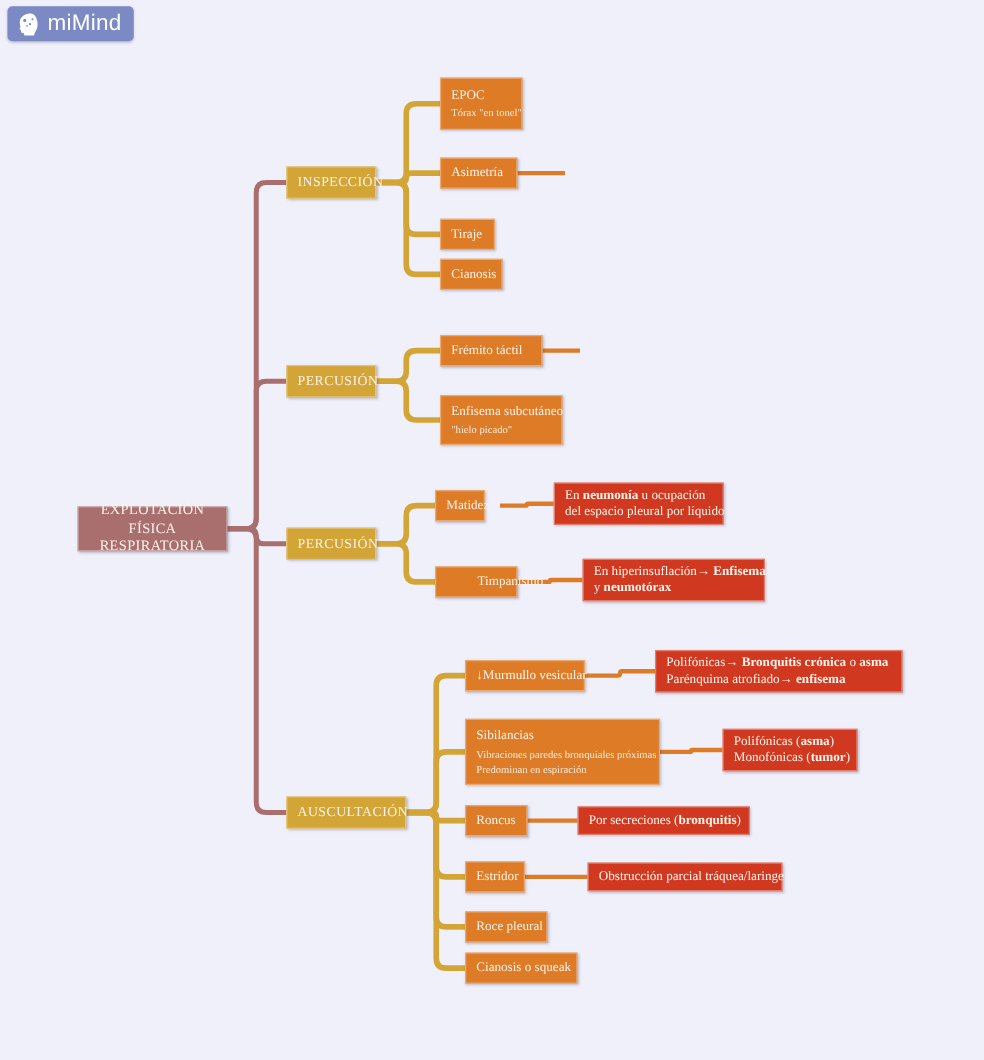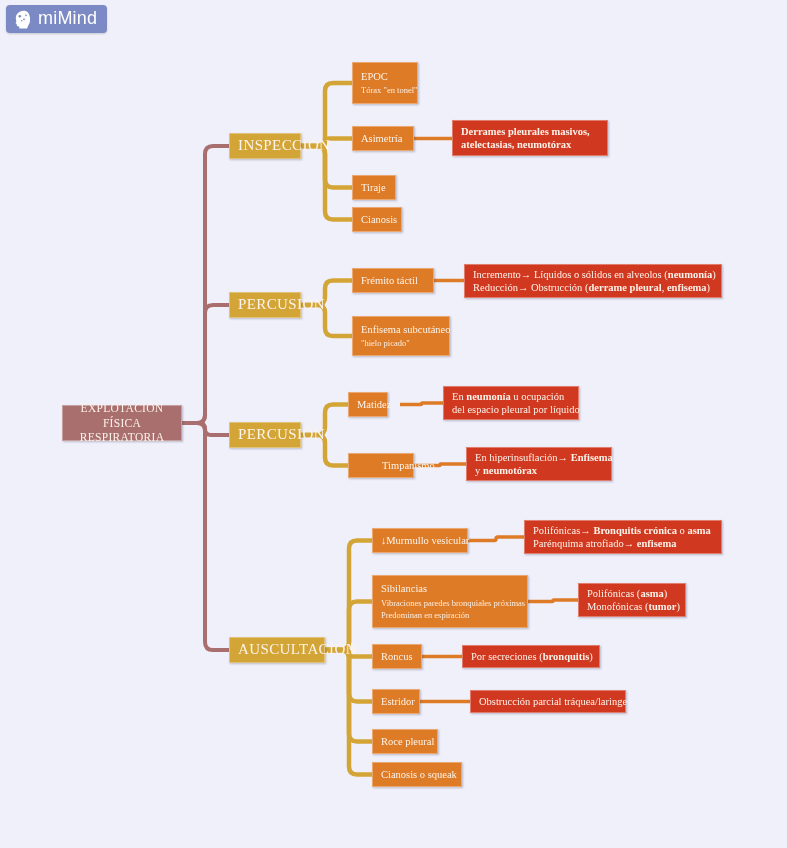--- a/index.html
+++ b/index.html
@@ -86,21 +86,21 @@
     text-align: center;
     align-items: center;
     font-size: 11.5px;
     letter-spacing: 0.3px;
   }
   .n-root .title { white-space: normal; text-align: center; }
 
   .n-branch {
     background: #d3a436;
     font-variant: small-caps;
-    font-size: 15px;
+    font-size: 11px;
     letter-spacing: 0.4px;
     align-items: flex-start;
     justify-content: center;
   }
   .n-child {
     background: #dd7b26;
     font-size: 10.5px;
   }
   .n-leaf {
     background: #d13820;
@@ -160,39 +160,31 @@
     <div class="node n-branch" style="left: 229px; top: 133px; width: 72px; height: 26px;">
       <div class="title">INSPECCIÓN</div>
     </div>
     <div class="node n-child" style="left: 352px; top: 62px; width: 66px; height: 42px;">
       <div class="title">EPOC</div>
       <div class="sub">Tórax "en tonel"</div>
     </div>
     <div class="node n-child" style="left: 352px; top: 126px; width: 62px; height: 25px;">
       <div class="title">Asimetría</div>
     </div>
-    <div class="node n-leaf allbold" style="left: 452px; top: 120px; width: 156px; height: 36px;">
-      <div class="line"><b>Derrames pleurales masivos,</b></div>
-      <div class="line"><b>atelectasias, neumotórax</b></div>
-    </div>
     <div class="node n-child" style="left: 352px; top: 175px; width: 44px; height: 25px;">
       <div class="title">Tiraje</div>
     </div>
     <div class="node n-child" style="left: 352px; top: 207px; width: 50px; height: 25px;">
       <div class="title">Cianosis</div>
     </div>
     <div class="node n-branch" style="left: 229px; top: 292px; width: 72px; height: 26px;">
       <div class="title">PERCUSIÓN</div>
     </div>
     <div class="node n-child" style="left: 352px; top: 268px; width: 82px; height: 25px;">
       <div class="title">Frémito táctil</div>
-    </div>
-    <div class="node n-leaf" style="left: 464px; top: 264px; width: 258px; height: 34px;">
-      <div class="line"><span>Incremento→ Líquidos o sólidos en alveolos (</span><b>neumonía</b><span>)</span></div>
-      <div class="line"><span>Reducción→ Obstrucción (</span><b>derrame pleural</b><span>, </span><b>enfisema</b><span>)</span></div>
     </div>
     <div class="node n-child" style="left: 352px; top: 316px; width: 98px; height: 40px;">
       <div class="title">Enfisema subcutáneo</div>
       <div class="sub">"hielo picado"</div>
     </div>
     <div class="node n-branch" style="left: 229px; top: 422px; width: 72px; height: 26px;">
       <div class="title">PERCUSIÓN</div>
     </div>
     <div class="node n-child" style="left: 348px; top: 392px; width: 40px; height: 25px;">
       <div class="title">Matidez</div>

